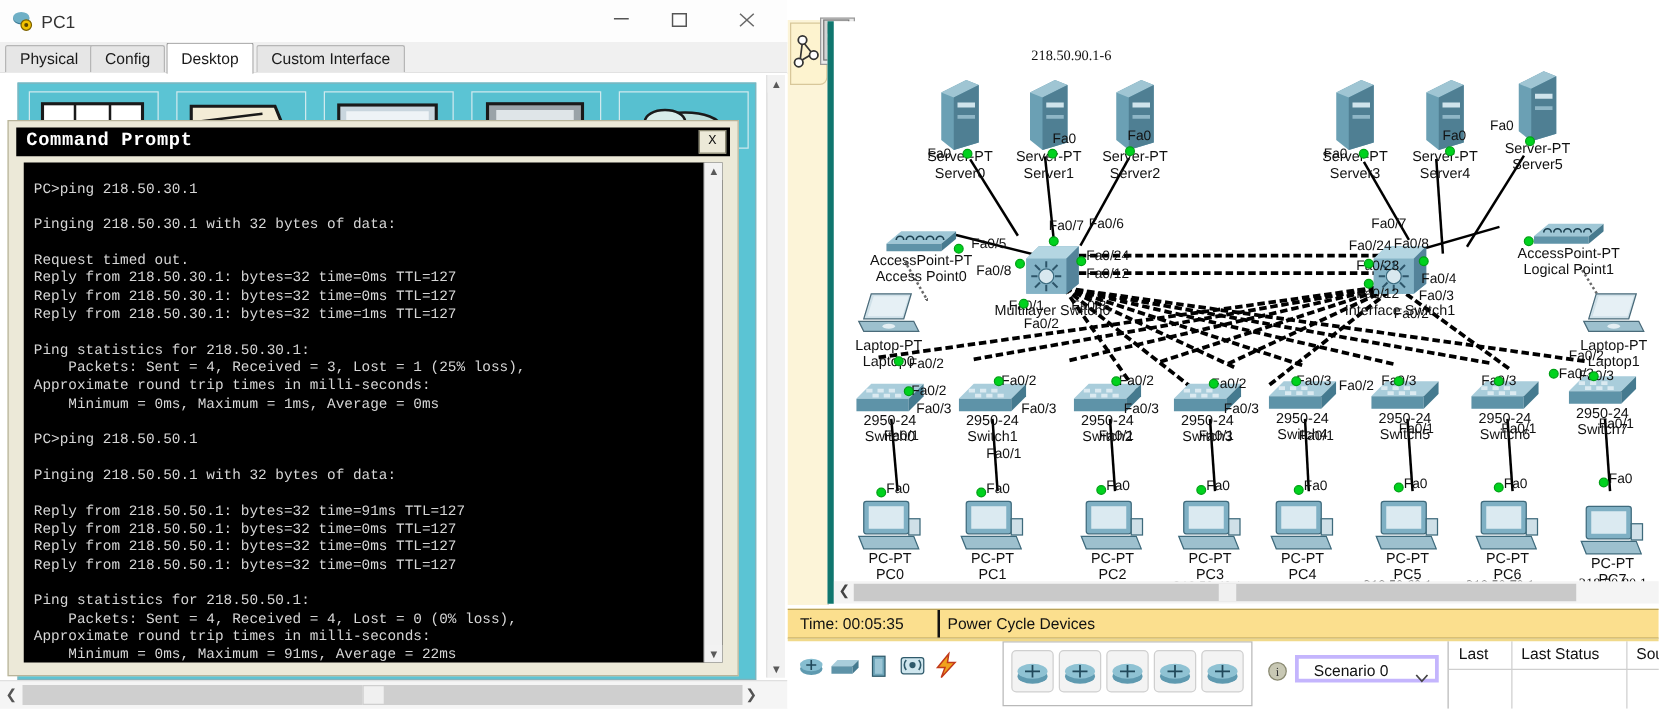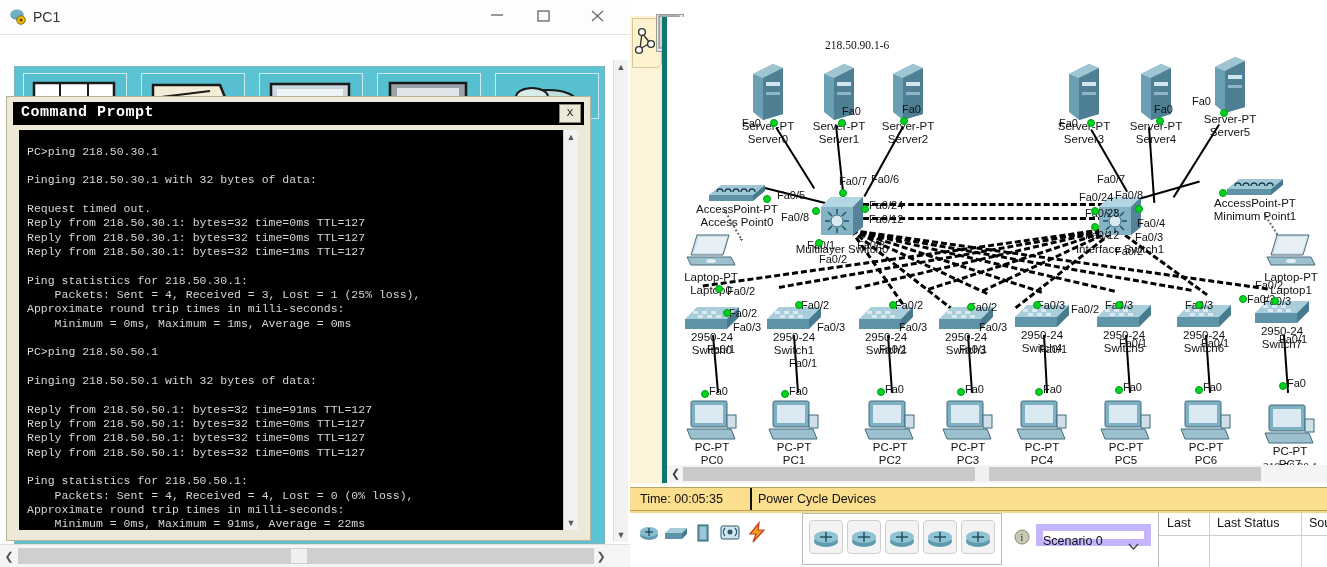--- a/index.html
+++ b/index.html
@@ -108,22 +108,22 @@
 
   #pt-bottom{position:absolute;left:0;bottom:0;width:697px;height:56px;background:#fff;}
   #dev-type-bar{position:absolute;left:8px;top:10px;width:160px;height:26px;}
   .devicon{position:absolute;top:0;width:22px;height:22px;}
   #dev-box{position:absolute;left:172px;top:2px;width:200px;height:52px;background:#fff;
      border:1px solid #b9b9b9;box-sizing:border-box;}
   .devsq{position:absolute;top:6px;width:34px;height:34px;background:#f3f3f3;border:1px solid #cfcfcf;
      border-radius:4px;box-sizing:border-box;}
   #info-icon{position:absolute;left:384px;top:16px;width:16px;height:20px;}
   #scenario-select{position:absolute;left:406px;top:13px;width:115px;height:22px;background:#fff;
-     border:7px solid #c4b5fd;box-sizing:border-box;font-size:12.5px;color:#111;line-height:20px;
-     padding-left:0;}
+     border:3px solid #c4b5fd;box-sizing:border-box;font-size:12.5px;color:#111;line-height:20px;
+     padding-left:12px;}
   #scenario-arrow{position:absolute;right:5px;top:6px;}
   #res-table{position:absolute;left:528px;top:2px;width:169px;height:54px;background:#fff;
      border-left:1px solid #b9b9b9;box-sizing:border-box;}
   .res-col{position:absolute;top:3px;font-size:12.5px;color:#111;}
   .res-vline{position:absolute;top:0;width:1px;height:54px;background:#cfcfcf;}
   #res-hline{position:absolute;left:0;top:22px;width:169px;height:1px;background:#cfcfcf;}
   #pt-bottom-line{position:absolute;left:0;top:0;width:697px;height:2px;background:#f0d98a;}
 </style>
 </head>
 <body>
@@ -154,20 +154,26 @@
           </svg>
       </span>
       <span class="win-btn" id="win-close">
         <svg width="16" height="12">
             <line x1="1" y1="1" x2="12" y2="11" stroke="#666" stroke-width="1.2"></line>
             <line x1="12" y1="1" x2="1" y2="11" stroke="#666" stroke-width="1.2"></line>
           </svg>
       </span>
     </div>
 
+    <div id="pc-tabs">
+      <div class="tab" style="left:4px;">Physical</div>
+      <div class="tab" style="left:72px;">Config</div>
+      <div class="tab active" style="left:133px;">Desktop</div>
+      <div class="tab" style="left:205px;">Custom Interface</div>
+    </div>
 
     <div id="pc-body">
 
       <div id="desktop-area">
         <div class="dicon" style="left:8px;">
           <svg class="sheet" viewBox="0 0 84 34">
               <rect x="2" y="2" width="80" height="30" fill="#fff" stroke="#1a1a1a" stroke-width="2.5"></rect>
               <line x1="28" y1="2" x2="28" y2="32" stroke="#1a1a1a" stroke-width="2"></line>
               <line x1="56" y1="2" x2="56" y2="32" stroke="#1a1a1a" stroke-width="2"></line>
             </svg>
@@ -421,21 +427,21 @@
               <polygon points="0,14 44,14 44,20 0,20" fill="#5f93a8"></polygon>
               <polygon points="44,14 56,4 56,10 44,20" fill="#477a8e"></polygon>
               <g stroke="#1c4050" stroke-width="1.3" fill="none">
                 <path d="M8,11 a3,3 0 1 1 6,0"></path>
                 <path d="M16,11 a3,3 0 1 1 6,0"></path>
                 <path d="M24,11 a3,3 0 1 1 6,0"></path>
                 <path d="M32,11 a3,3 0 1 1 6,0"></path>
                 <path d="M40,11 a3,3 0 1 1 6,0"></path>
               </g>
             </svg>
-          <div class="lbl"><span>AccessPoint-PT</span><br><span>Minimum Point1</span></div>
+          <div class="lbl"><span>AccessPoint-PT</span><br><span>Logical Point1</span></div>
         </div>
         <div class="dot" style="left:552px;top:172px;"></div>
 
         <div class="node" style="left:152px;top:178px;width:46px;height:42px;">
           <svg width="46" height="42" viewBox="0 0 46 42">
               <polygon points="2,12 12,2 44,2 44,32 34,40 2,40" fill="#7fb0c4"></polygon>
               <polygon points="2,12 12,2 44,2 34,12" fill="#b4d6e2"></polygon>
               <polygon points="34,12 44,2 44,32 34,40" fill="#54839a"></polygon>
               <rect x="2" y="12" width="32" height="28" fill="#84b3c6"></rect>
               <circle cx="18" cy="26" r="6" fill="#d8e8ef" stroke="#3c6c80"></circle>

